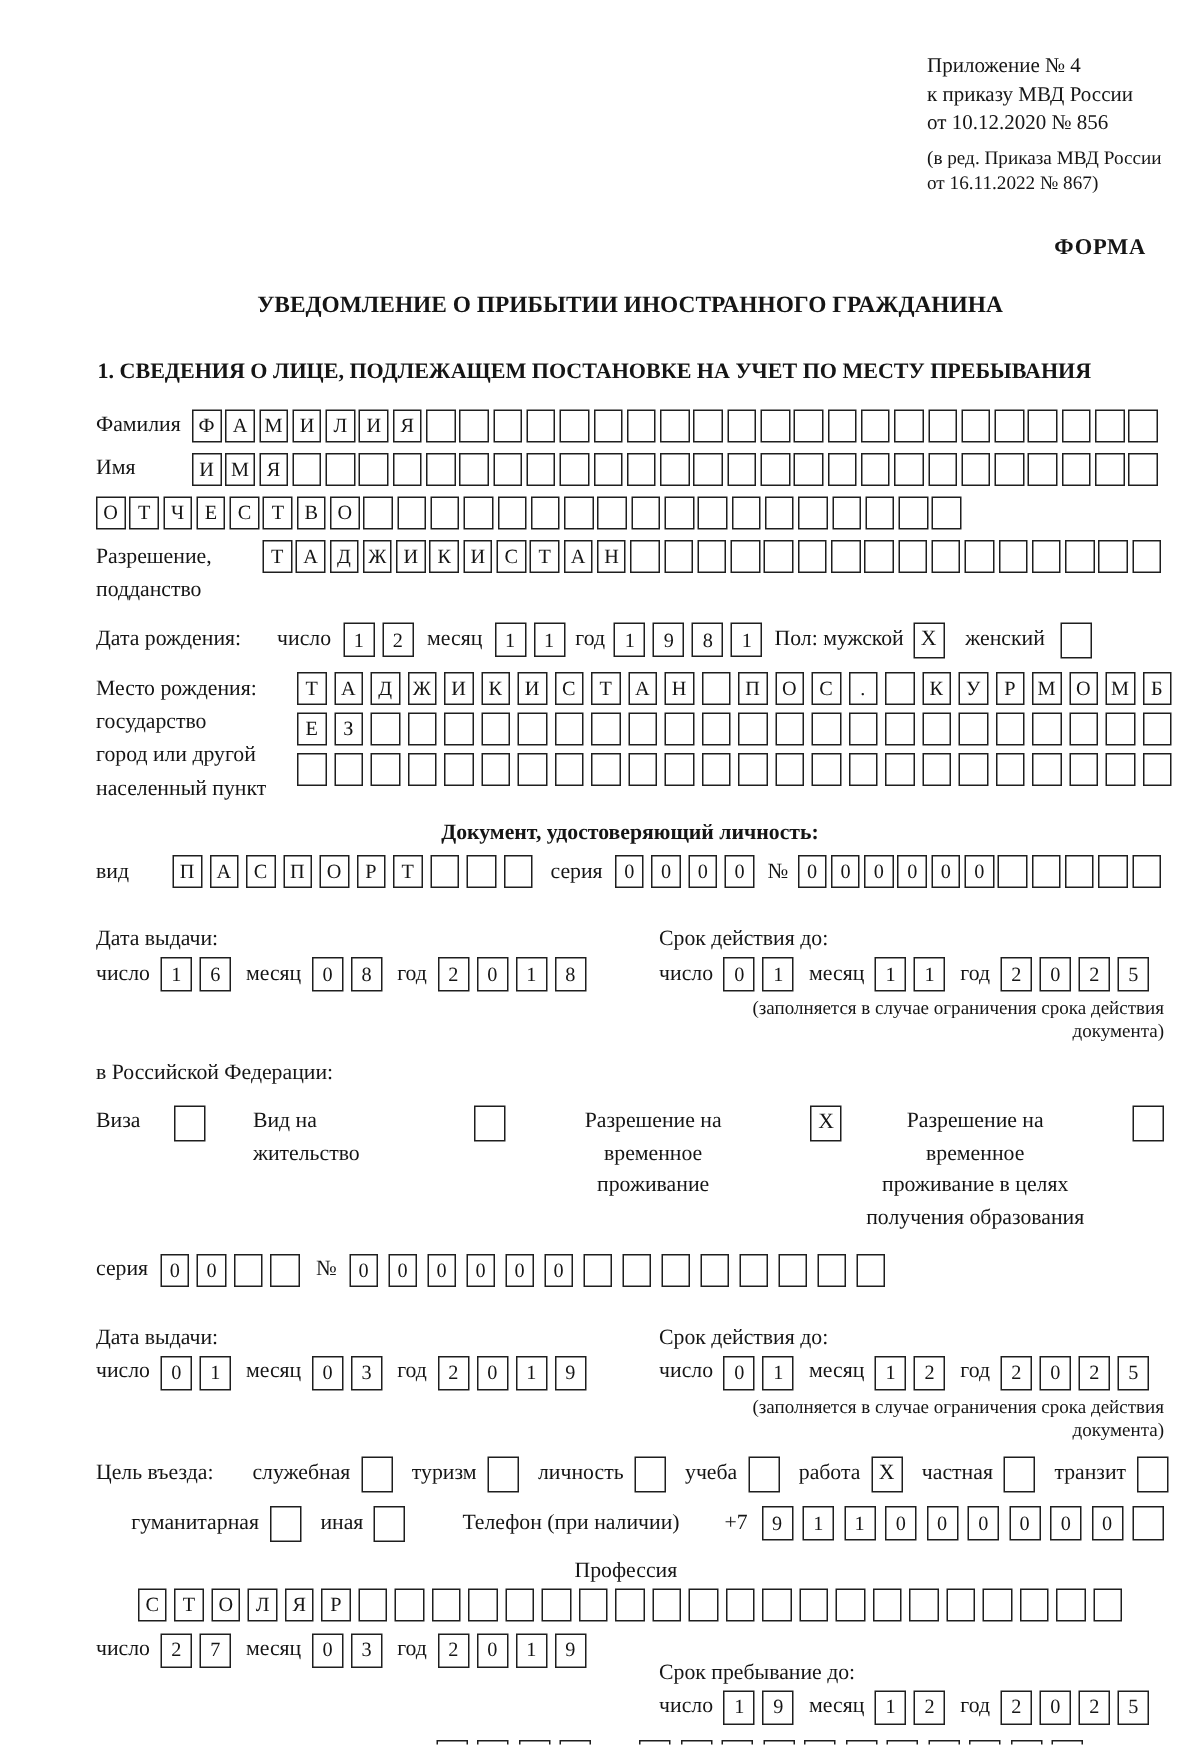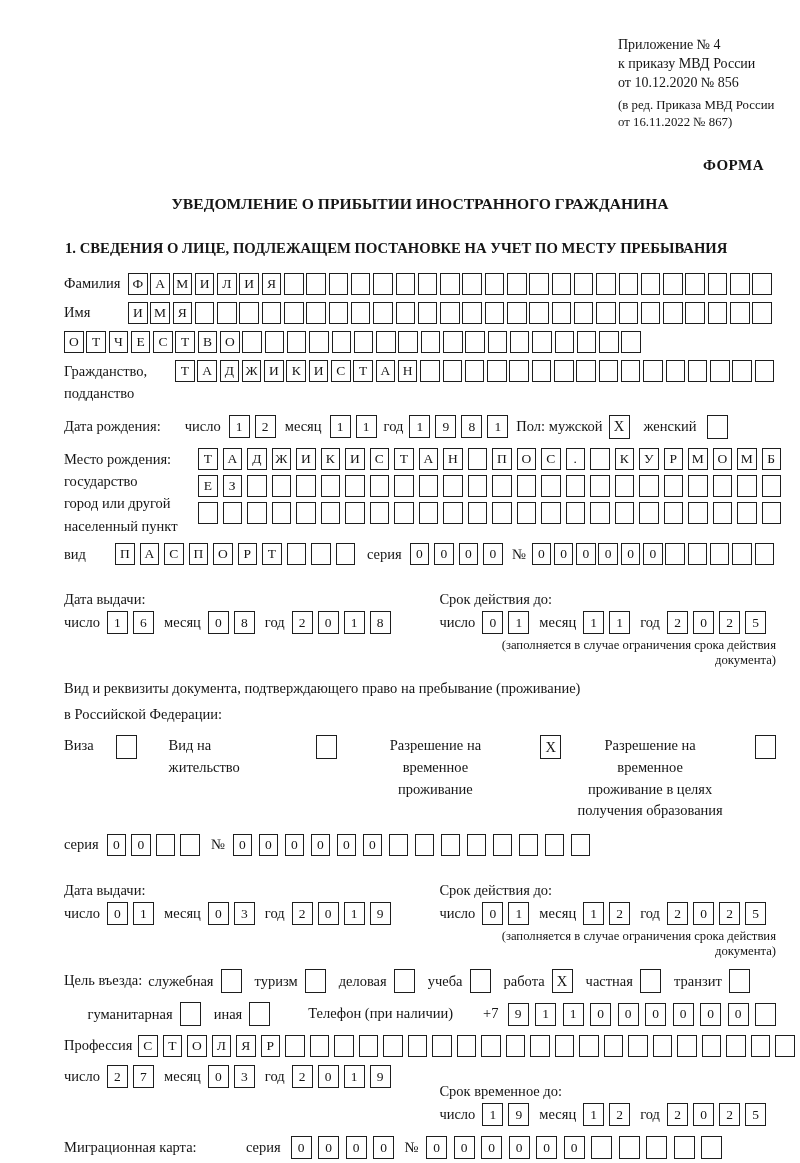--- a/index.html
+++ b/index.html
@@ -184,21 +184,21 @@
         <span class="cell"></span>
         <span class="cell"></span>
         <span class="cell"></span>
         <span class="cell"></span>
         <span class="cell"></span>
         <span class="cell"></span>
       </span>
   </div>
 
   <div class="frow">
-    <span class="lbl lbl2 lw111">Гражданство,
+    <span class="lbl lbl2 lw111">Разрешение,
 подданство</span>
     <span class="cells g2">
         <span class="cell">Т</span>
         <span class="cell">А</span>
         <span class="cell">Д</span>
         <span class="cell">Ж</span>
         <span class="cell">И</span>
         <span class="cell">К</span>
         <span class="cell">И</span>
         <span class="cell">С</span>
@@ -329,20 +329,21 @@
           <span class="cell"></span>
           <span class="cell"></span>
           <span class="cell"></span>
           <span class="cell"></span>
           <span class="cell"></span>
           <span class="cell"></span>
         </span>
     </span>
   </div>
 
+  <div class="doc-heading">Документ, удостоверяющий личность:</div>
 
   <div class="frow c" style="margin-top:6px;">
     <span class="lbl lw51">вид</span>
     <span class="cells g5" style="margin-right:12px;">
         <span class="cell">П</span>
         <span class="cell">А</span>
         <span class="cell">С</span>
         <span class="cell">П</span>
         <span class="cell">О</span>
         <span class="cell">Р</span>
@@ -416,21 +417,20 @@
             <span class="cell">0</span>
             <span class="cell">2</span>
             <span class="cell">5</span>
           </span>
       </div>
       <div class="dnote">(заполняется в случае ограничения срока действия документа)</div>
     </div>
   </div>
 
   <div style="margin-top:8px; line-height:1.75;">
-    <div>Вид и реквизиты документа, подтверждающего право на пребывание (проживание)</div>
     <div>в Российской Федерации:</div>
   </div>
 
   <div class="opts">
     <span class="opt">
       <span class="olabel">Виза</span>
       <span class="checkbox" style="margin-left:2px;"></span>
     </span>
     <span class="opt" style="margin-left:32px;">
       <span class="olabel">Вид на жительство</span>
@@ -517,28 +517,28 @@
             <span class="cell">2</span>
             <span class="cell">0</span>
             <span class="cell">2</span>
             <span class="cell">5</span>
           </span>
       </div>
       <div class="dnote">(заполняется в случае ограничения срока действия документа)</div>
     </div>
   </div>
 
-  <div class="frow c" style="margin-top:10px;">
+  <div class="frow c" style="margin-top:10px;gap:20px;">
     <span class="lbl" style="margin-right:6px;">Цель въезда:</span>
     <span class="checkgroup">
         <span class="opt-label">служебная</span>
         <span class="checkbox"></span>
         <span class="opt-label">туризм</span>
         <span class="checkbox"></span>
-        <span class="opt-label">деловая</span>
+        <span class="opt-label">личность</span>
         <span class="checkbox"></span>
         <span class="opt-label">учеба</span>
         <span class="checkbox"></span>
         <span class="opt-label">работа</span>
         <span class="checkbox">X</span>
         <span class="opt-label">частная</span>
         <span class="checkbox"></span>
         <span class="opt-label">транзит</span>
         <span class="checkbox"></span>
       </span>
@@ -561,21 +561,21 @@
         <span class="cell">0</span>
         <span class="cell">0</span>
         <span class="cell">0</span>
         <span class="cell">0</span>
         <span class="cell">0</span>
         <span class="cell">0</span>
         <span class="cell"></span>
       </span>
   </div>
 
-  <div class="frow c" style="margin-top:9px;">
+  <div class="frow c" style="margin-top:9px;flex-direction:column;">
     <span class="lbl lw64" style="width:74px;">Профессия</span>
     <span class="cells g5">
         <span class="cell">С</span>
         <span class="cell">Т</span>
         <span class="cell">О</span>
         <span class="cell">Л</span>
         <span class="cell">Я</span>
         <span class="cell">Р</span>
         <span class="cell"></span>
         <span class="cell"></span>
@@ -617,21 +617,21 @@
         <span class="lbl">год</span>
         <span class="cells d g5">
             <span class="cell">2</span>
             <span class="cell">0</span>
             <span class="cell">1</span>
             <span class="cell">9</span>
           </span>
       </div>
     </div>
     <div class="dcol-r">
-      <div class="dhead">Срок временное до:</div>
+      <div class="dhead">Срок пребывание до:</div>
       <div class="dgroup">
         <span class="lbl">число</span>
         <span class="cells d g5">
             <span class="cell">1</span>
             <span class="cell">9</span>
           </span>
         <span class="lbl">месяц</span>
         <span class="cells d g5">
             <span class="cell">1</span>
             <span class="cell">2</span>

